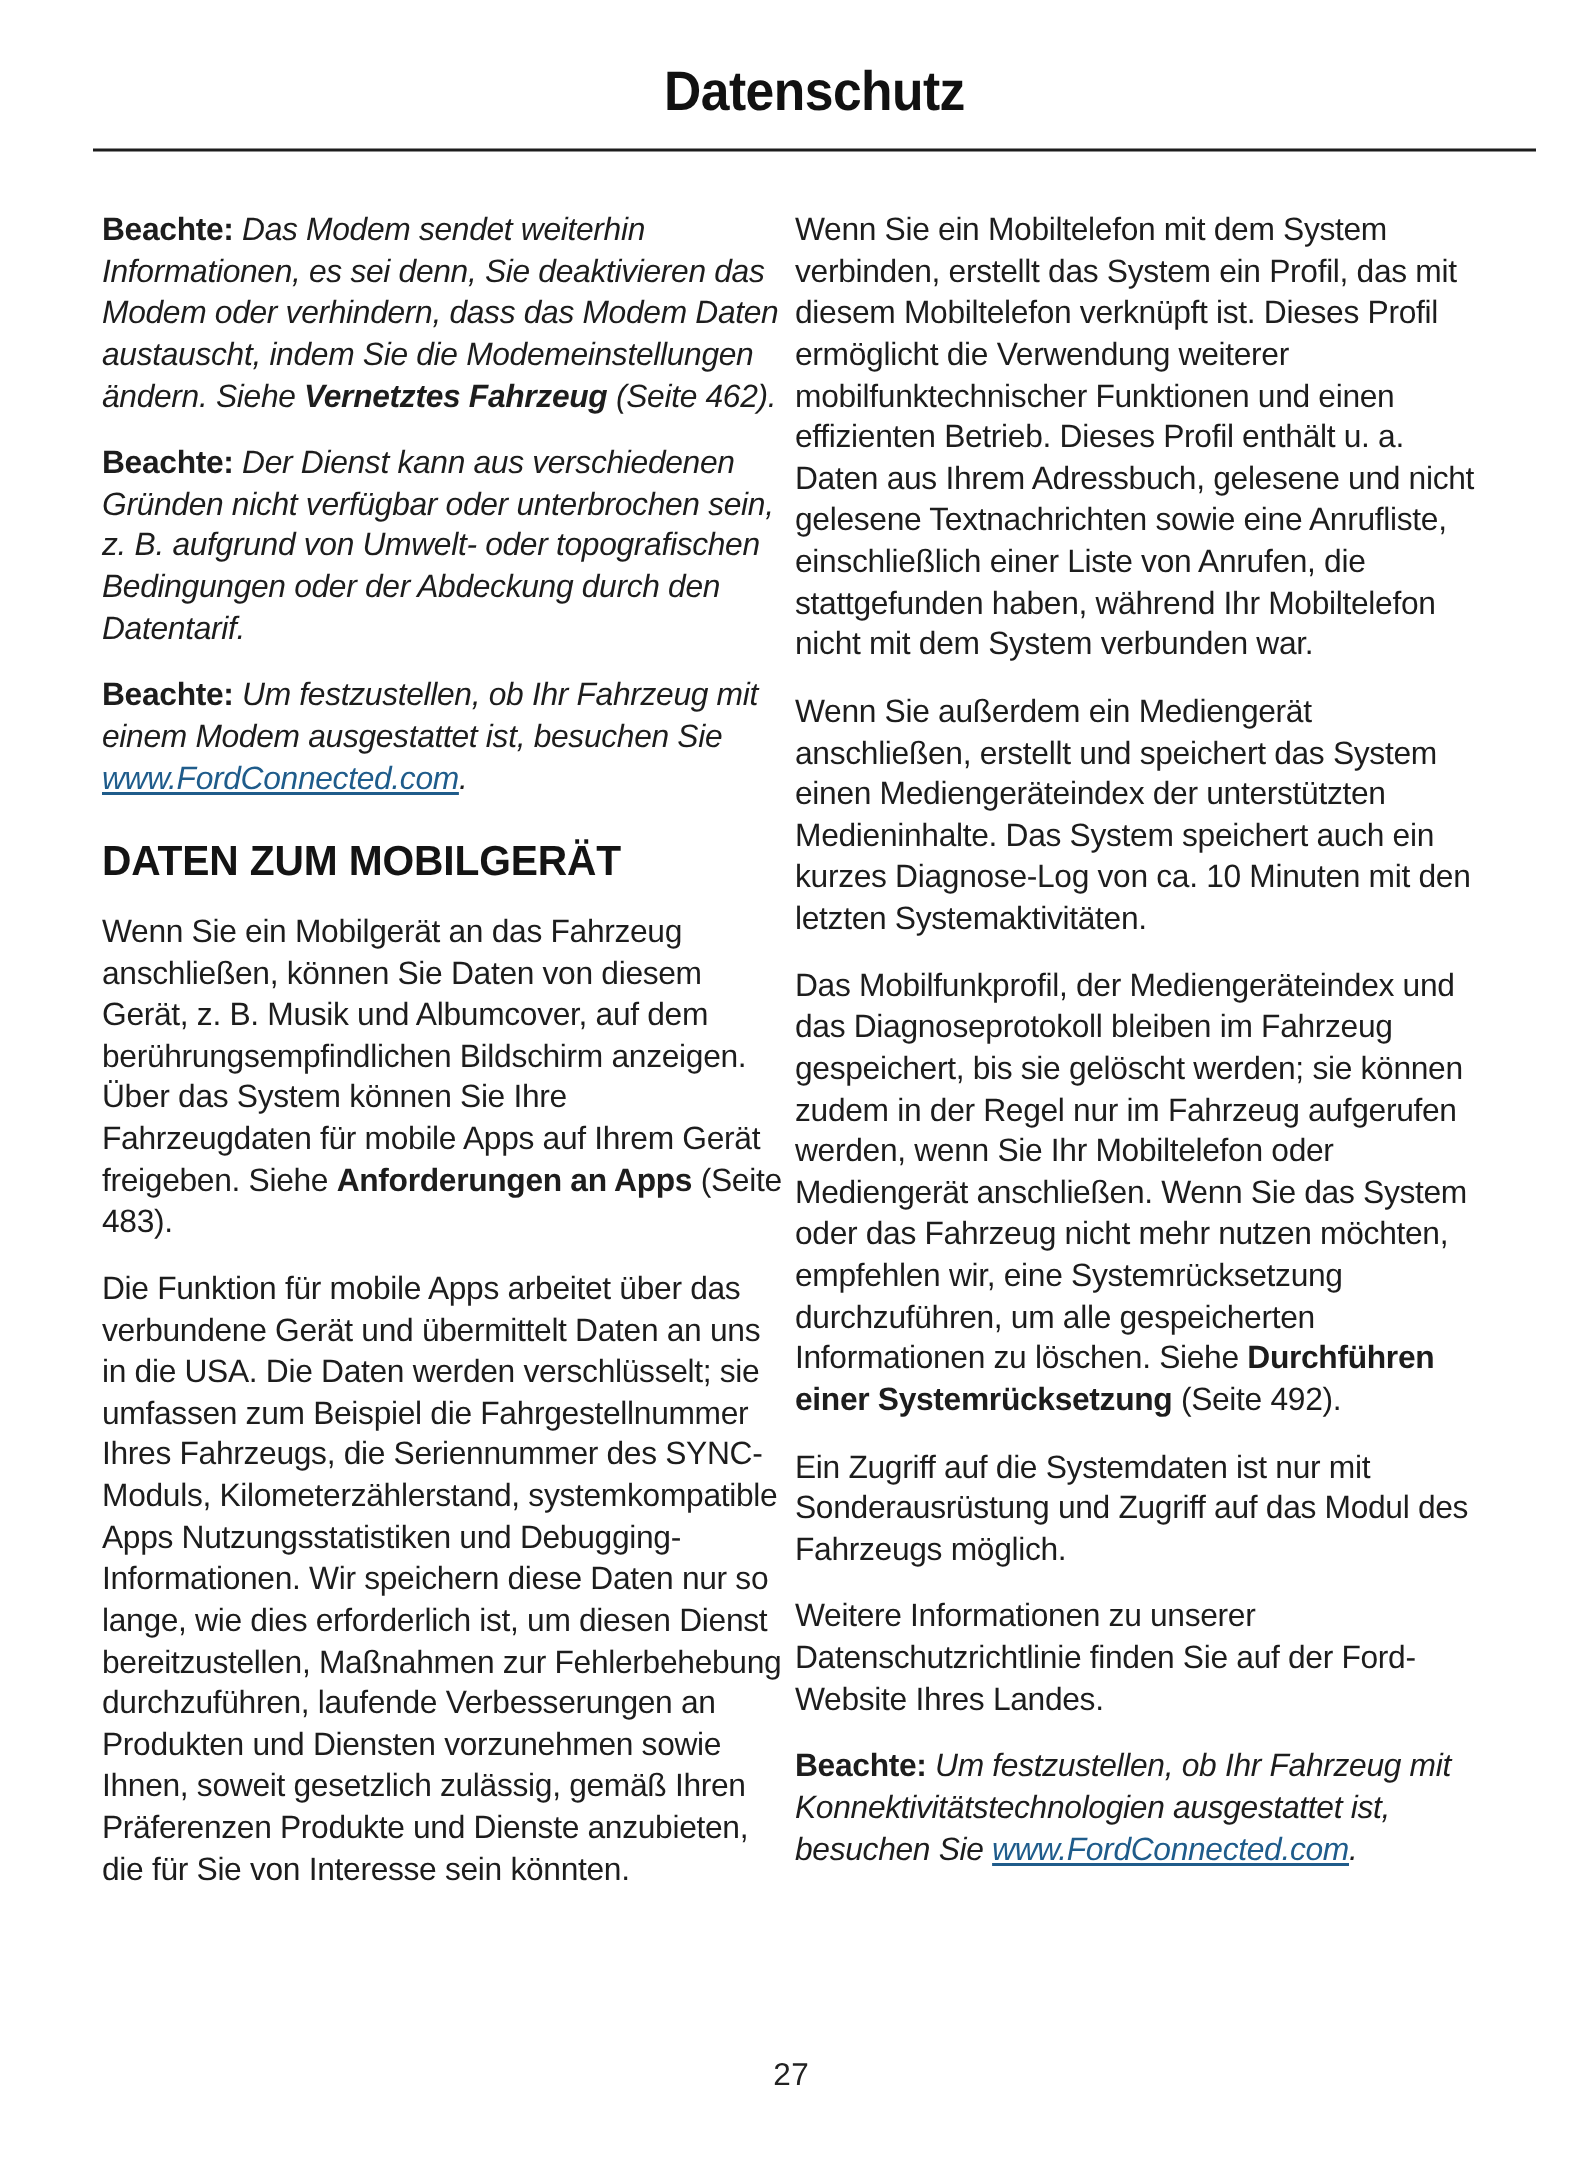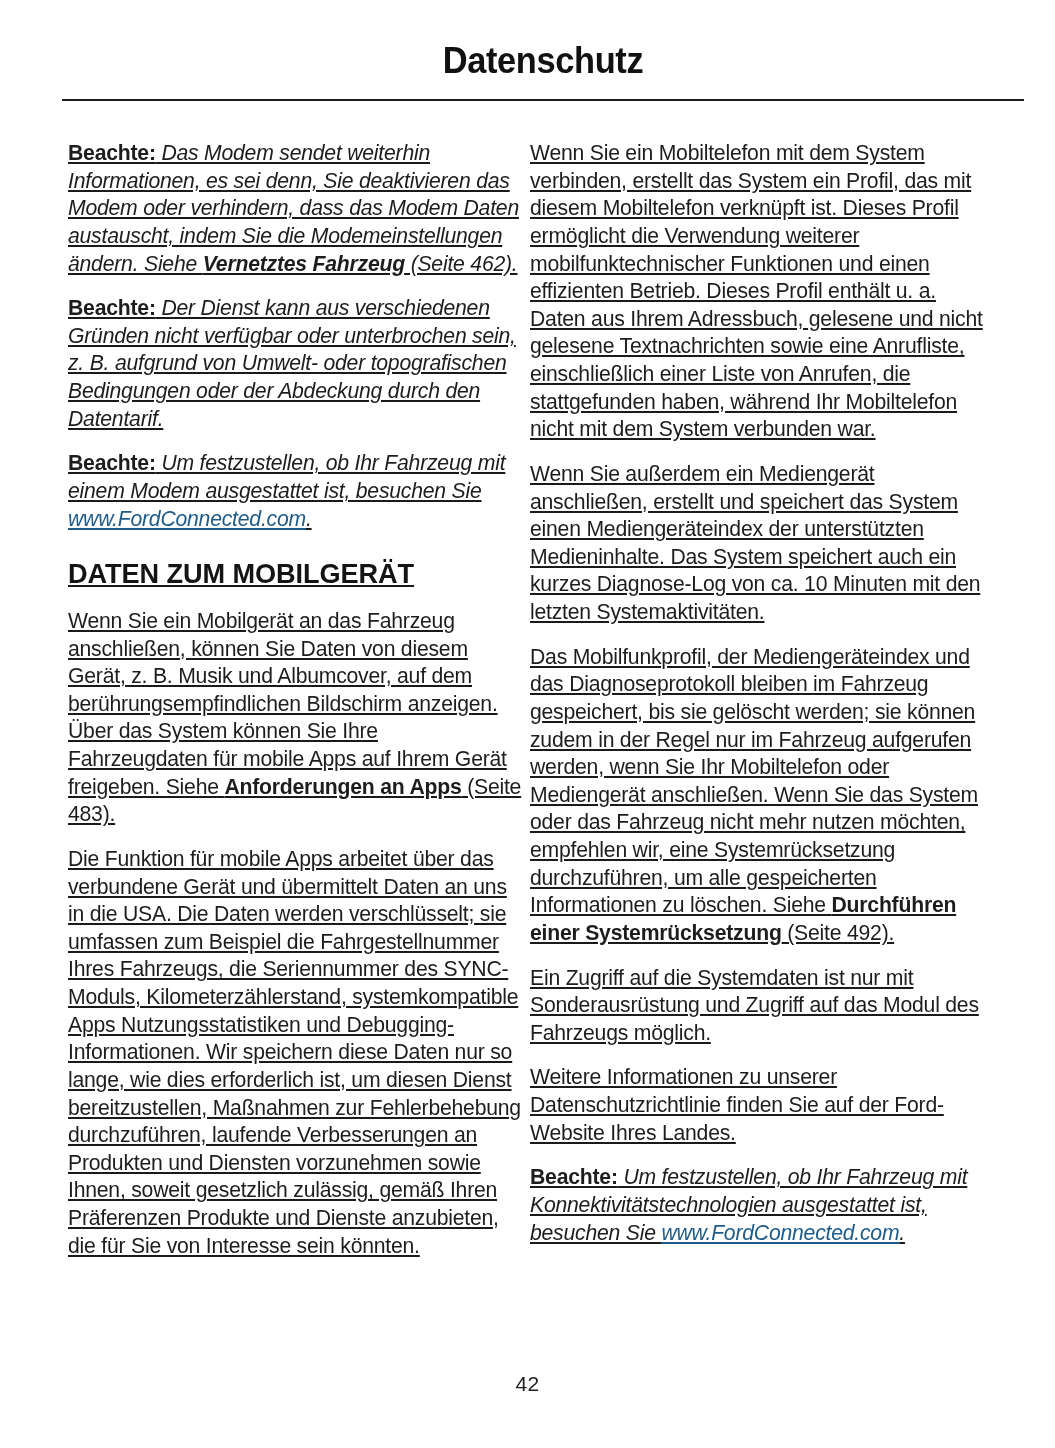--- a/index.html
+++ b/index.html
@@ -54,21 +54,20 @@
     position: absolute;
     left: 0;
     top: 140px;
     width: 1055px;
     display: flex;
     gap: 0;
   }
   .col {
     width: 462px;
     box-sizing: border-box;
-    text-decoration: underline;
   }
   .col-left  { margin-left: 68px; }
   .col-right { }
 
   p.para {
     margin: 0 0 17px 0;
     font-size: 21.5px;
     line-height: 1.285;
     letter-spacing: -0.22px;
     color: #1d1d1d;
@@ -172,15 +171,15 @@
 
       <p class="para">Weitere Informationen zu unserer Datenschutzrichtlinie finden Sie auf der Ford-Website Ihres Landes.</p>
 
       <p class="para note">
         <span class="lead">Beachte:</span><span> Um festzustellen, ob Ihr Fahrzeug mit Konnektivitätstechnologien ausgestattet ist, besuchen Sie </span><a class="link" href="#">www.FordConnected.com</a><span>.</span>
       </p>
 
     </div>
   </div>
 
-  <div class="page-number">42</div>
+  <div class="page-number">27</div>
 
 </div>
 
 </body></html>

